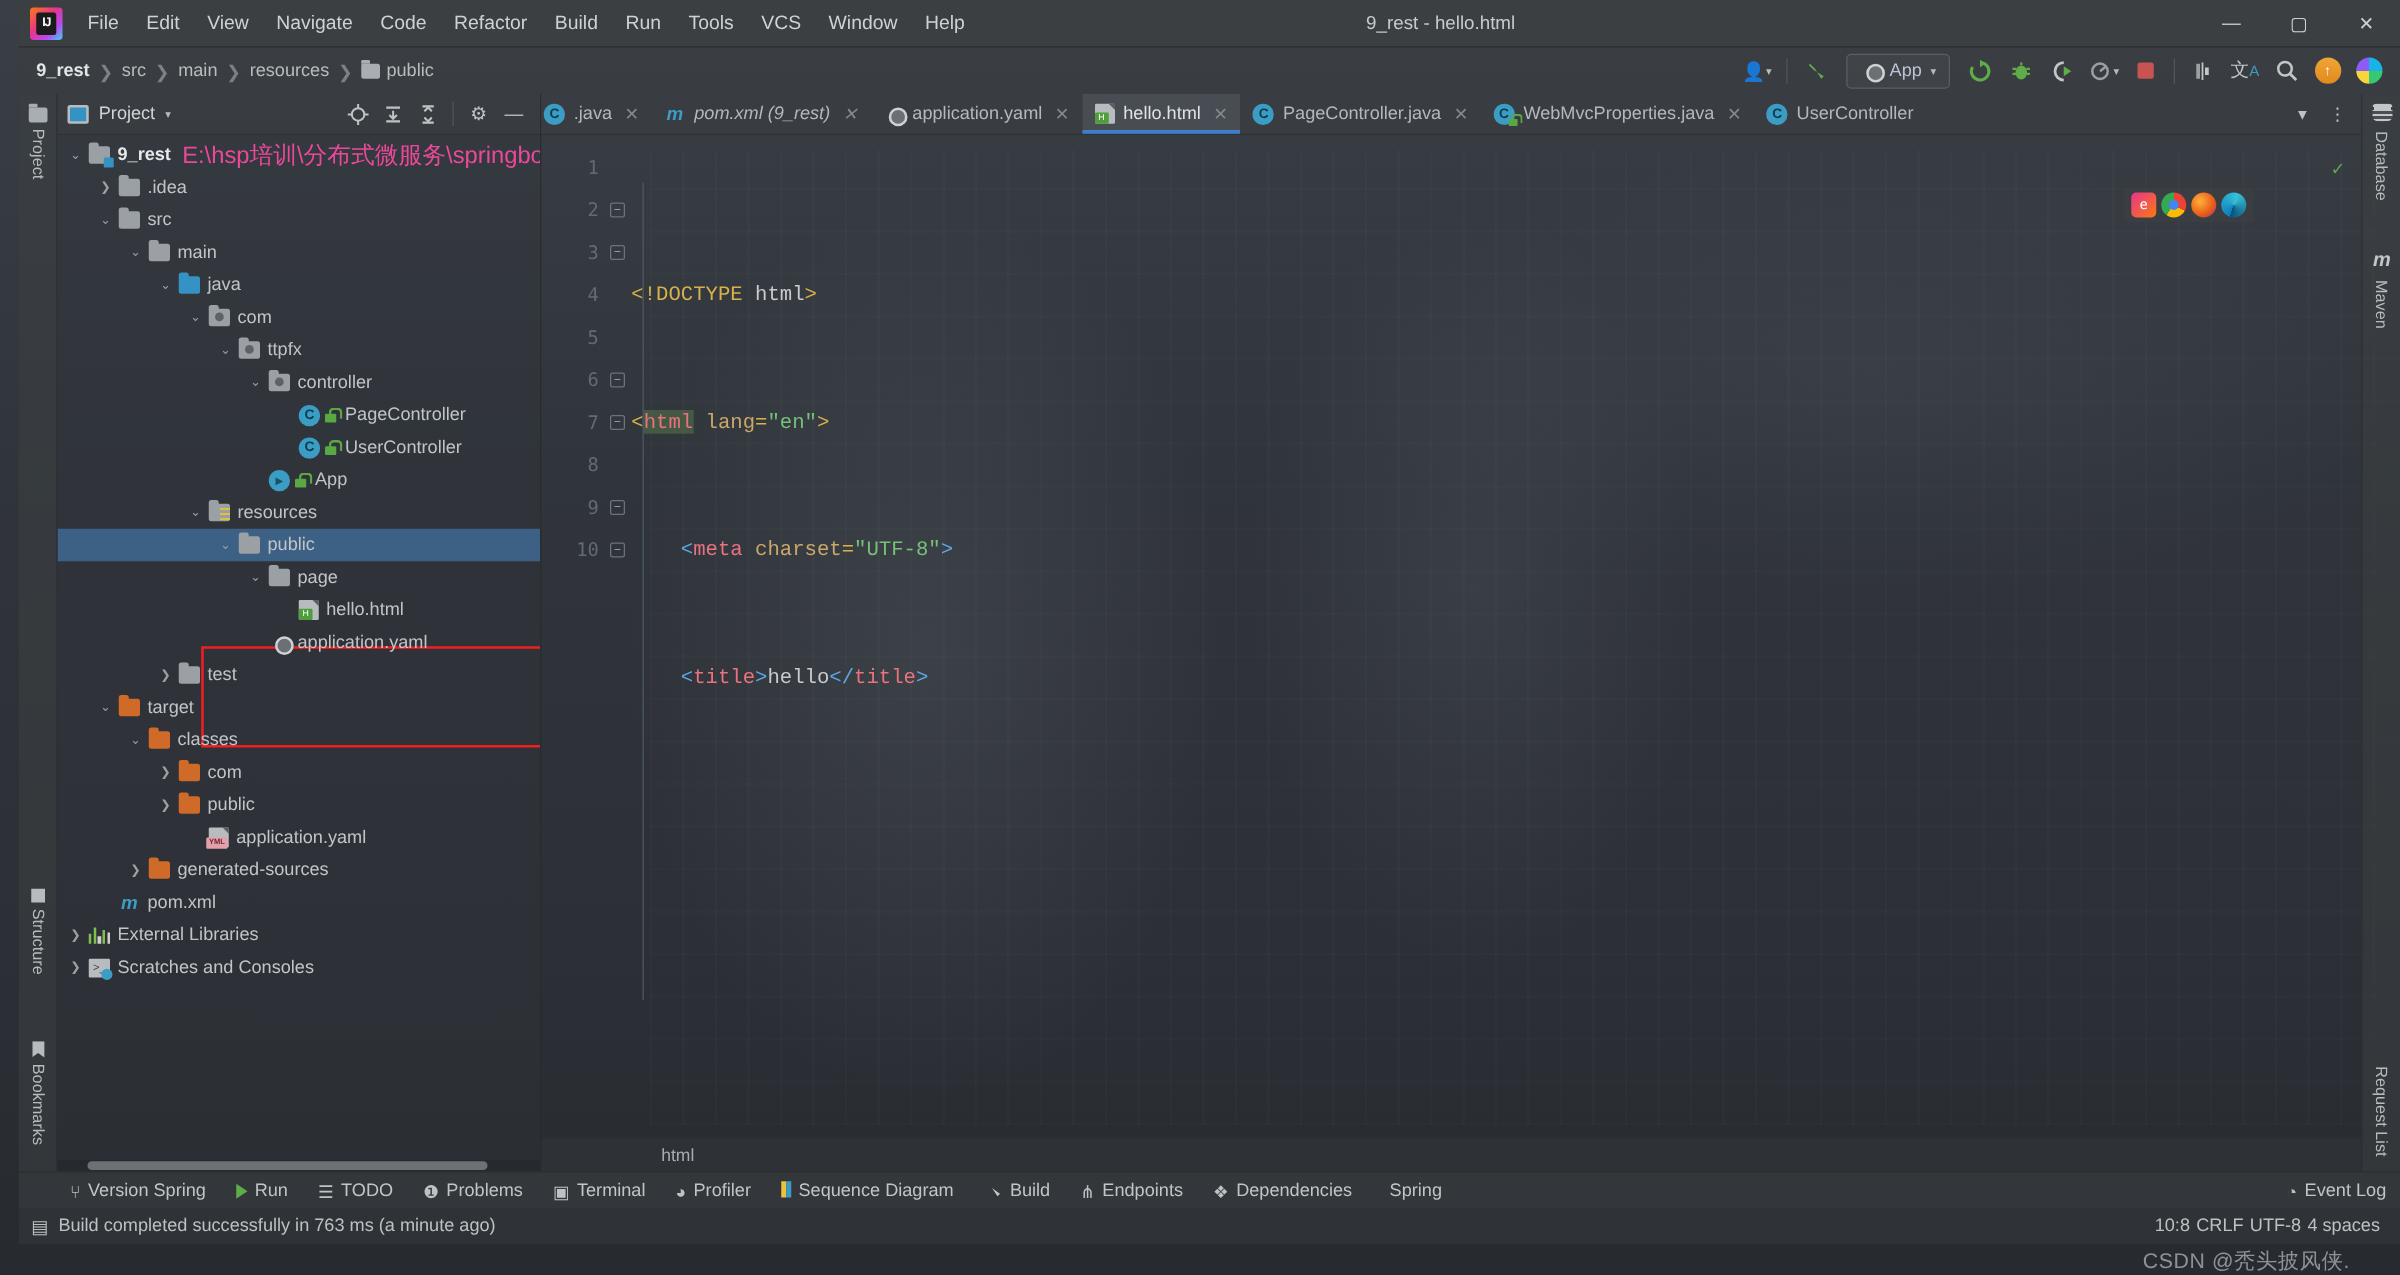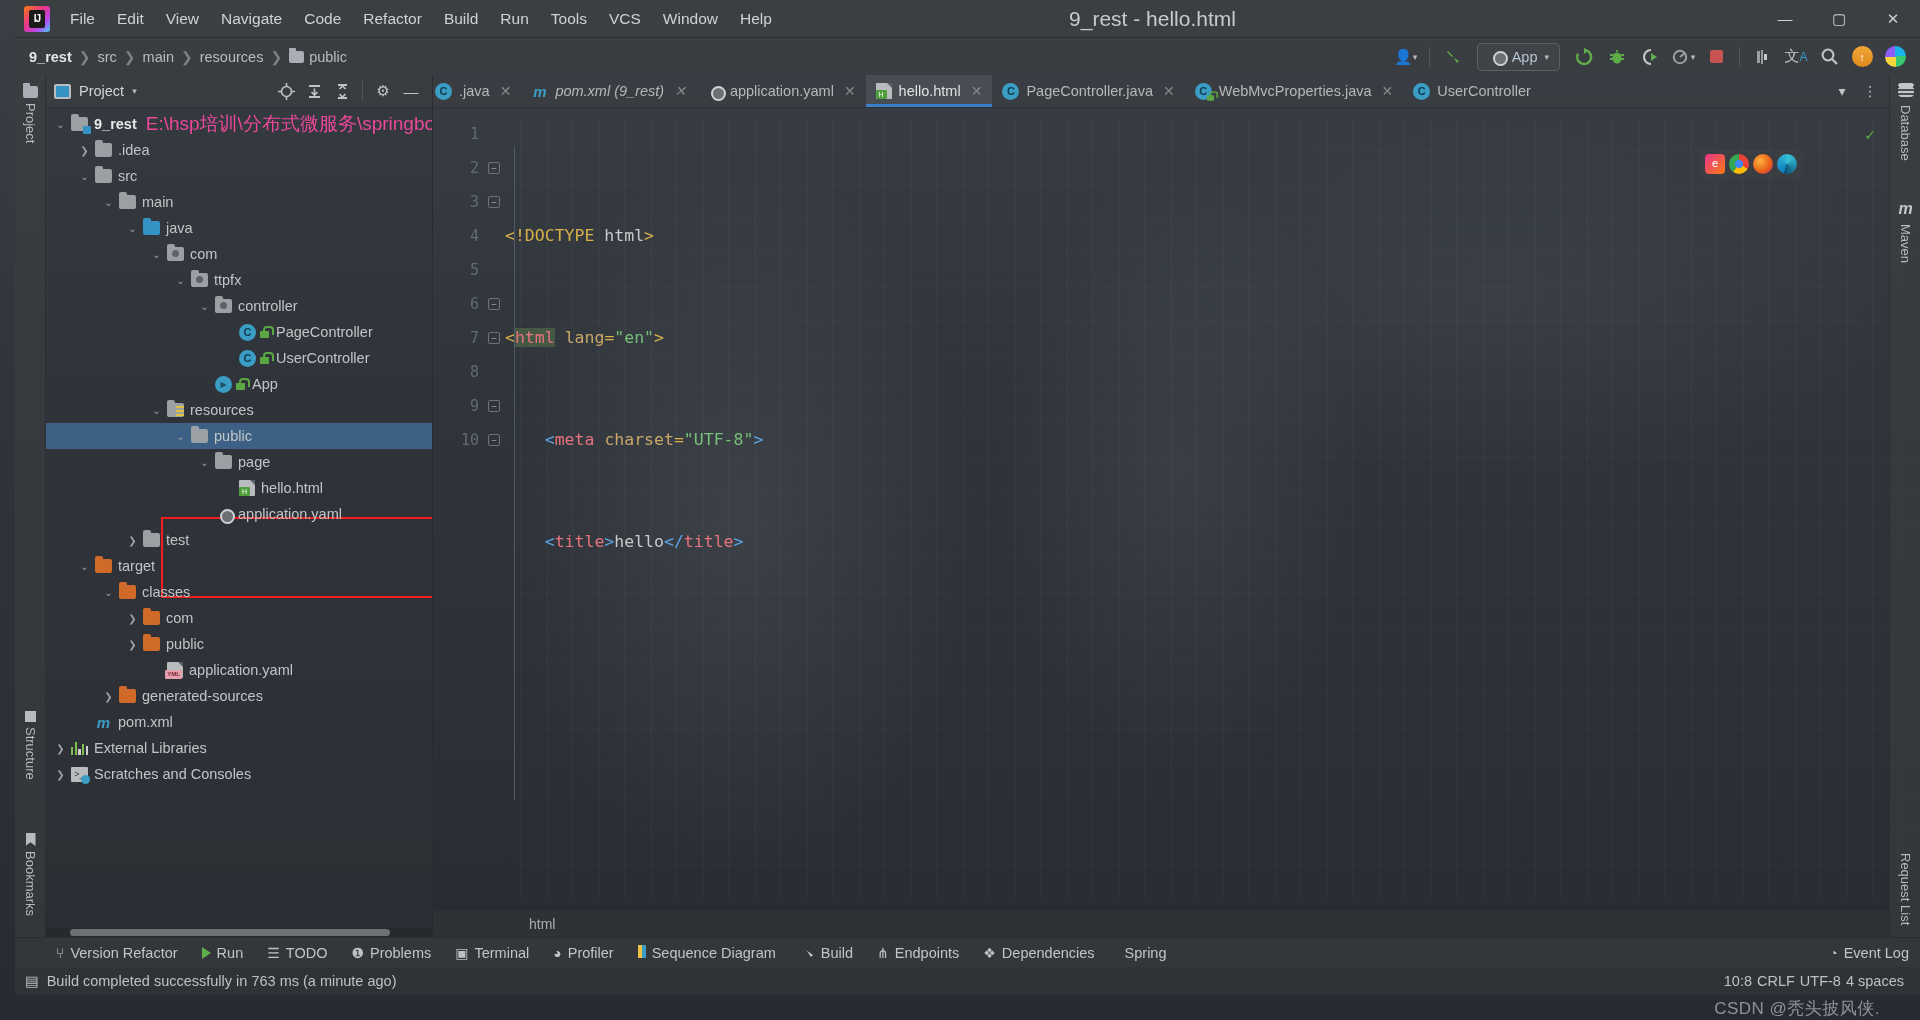--- a/index.html
+++ b/index.html
@@ -56,21 +56,21 @@
     display: flex; align-items: center; justify-content: center;
     font-size: 10px; color: #fff; font-weight: bold; letter-spacing: -1px;
   }
   .menubar { display: flex; align-items: center; gap: 2px; }
   .menu-item {
     padding: 5px 10px; font-size: 15.5px; color: #cfd2d4; cursor: default;
     white-space: nowrap;
   }
   .win-title {
     position: absolute; left: 0; right: 0; text-align: center;
-    font-size: 21px; color: #c8cbcd; pointer-events: none;
+    font-size: 15px; color: #c8cbcd; pointer-events: none;
     padding-left: 370px;
   }
   .win-btns {
     margin-left: auto; display: flex; height: 100%; z-index: 3;
   }
   .win-btn {
     width: 54px; display: flex; align-items: center; justify-content: center;
     color: #cdd0d2; font-size: 15px;
   }
 
@@ -268,21 +268,21 @@
   .fold {
     position: absolute; right: 5px; top: 11px; width: 12px; height: 12px;
     border: 1px solid #6d7378; color: #9aa0a4; font-size: 9px; line-height: 10px;
     text-align: center; border-radius: 2px;
   }
   .code {
     flex: 1; padding-top: 9px; position: relative;
     font-family: "DejaVu Sans Mono", monospace; font-size: 16.5px; line-height: 34px;
     white-space: pre;
   }
-  .code .ln { height: 34px; }
+  .code .ln { height: 34px; font-family: Liberation Mono, monospace; }
   .indent-guide { position:absolute; left:9px; top:38px; bottom:110px; width:1px; background:#4d5a63;}
   .tag { color: #e8737e; }
   .tagname-doc { color: #d9b14a; }
   .attr { color: #c9a86a; }
   .str { color: #76c07a; }
   .txt { color: #c8cbcd; }
   .br { color: #d9b14a; }
   .brblue { color: #5ea6e8; }
   .hl { background: rgba(83,116,72,.55); }
 
@@ -804,21 +804,21 @@
       </div>
       <div class="vr-item" style="bottom:12px">
         <span class="lbl">Request List</span>
       </div>
     </div>
   </div>
 
   <div class="toolwin-bar" id="twbar">
     <div class="twi">
         <span class="gl">⑂</span>
-        <span>Version Refactor</span>
+        <span>Version Spring</span>
       </div>
       <div class="twi">
         <span class="gl run-tri"></span>
         <span>Run</span>
       </div>
       <div class="twi">
         <span class="gl">☰</span>
         <span>TODO</span>
       </div>
       <div class="twi">

